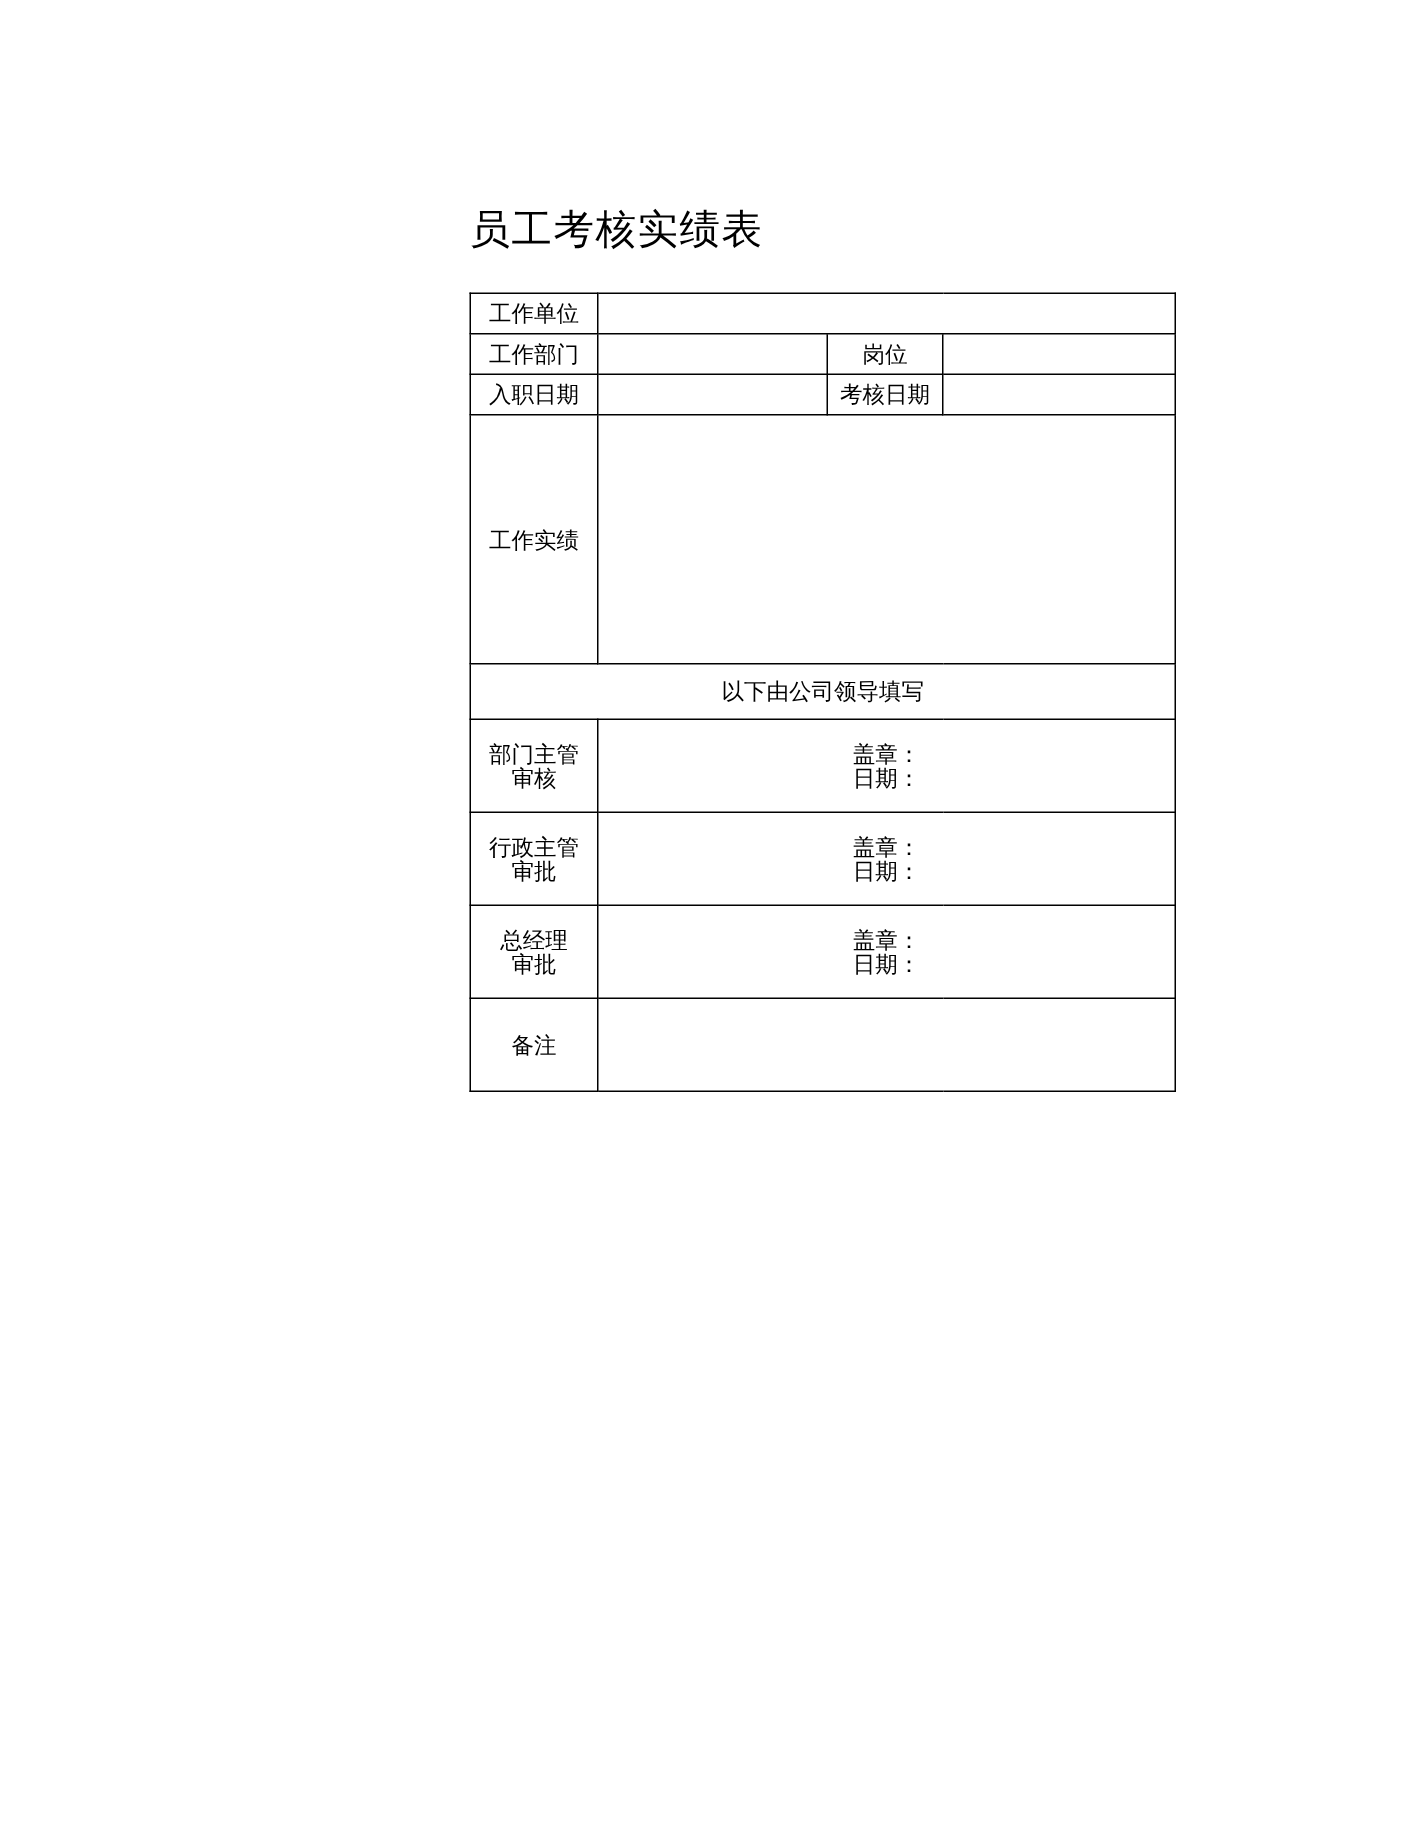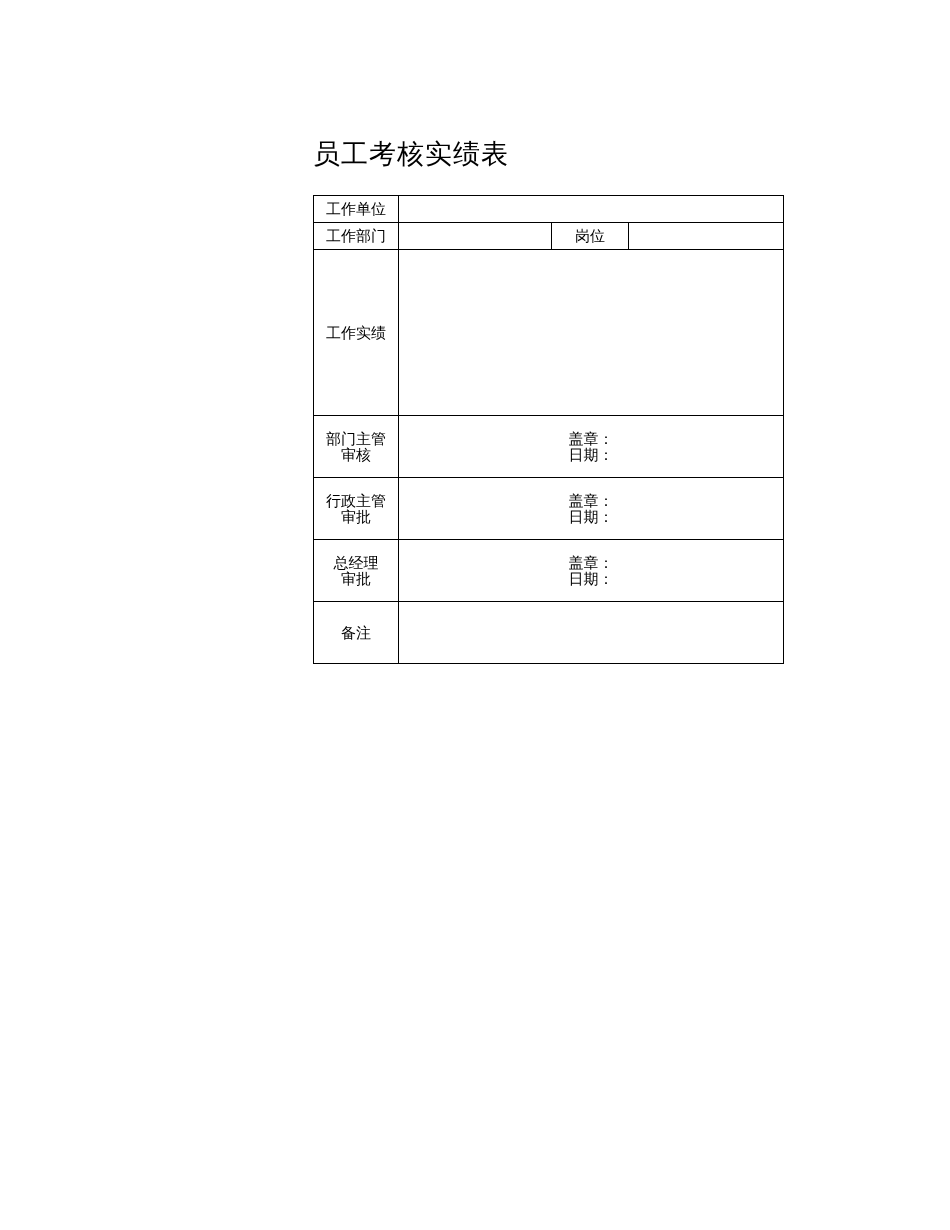--- a/index.html
+++ b/index.html
@@ -32,23 +32,32 @@
         <tr class="h28">
     <td>工作单位</td>
     <td colspan="3"></td>
   </tr>
   <tr class="h28">
     <td>工作部门</td>
     <td></td>
     <td>岗位</td>
     <td></td>
   </tr>
+  <tr class="h28">
+    <td>入职日期</td>
+    <td></td>
+    <td>考核日期</td>
+    <td></td>
+  </tr>
   <tr>
     <td style="height:165px">工作实绩</td>
     <td colspan="3"></td>
+  </tr>
+  <tr>
+    <td colspan="4" style="height:36px">以下由公司领导填写</td>
   </tr>
   <tr>
     <td style="height:61px">
       <div>部门主管</div>
       <div>审核</div>
     </td>
     <td colspan="3">
       <div class="sign">
         <div>盖章：</div>
         <div>日期：</div>

